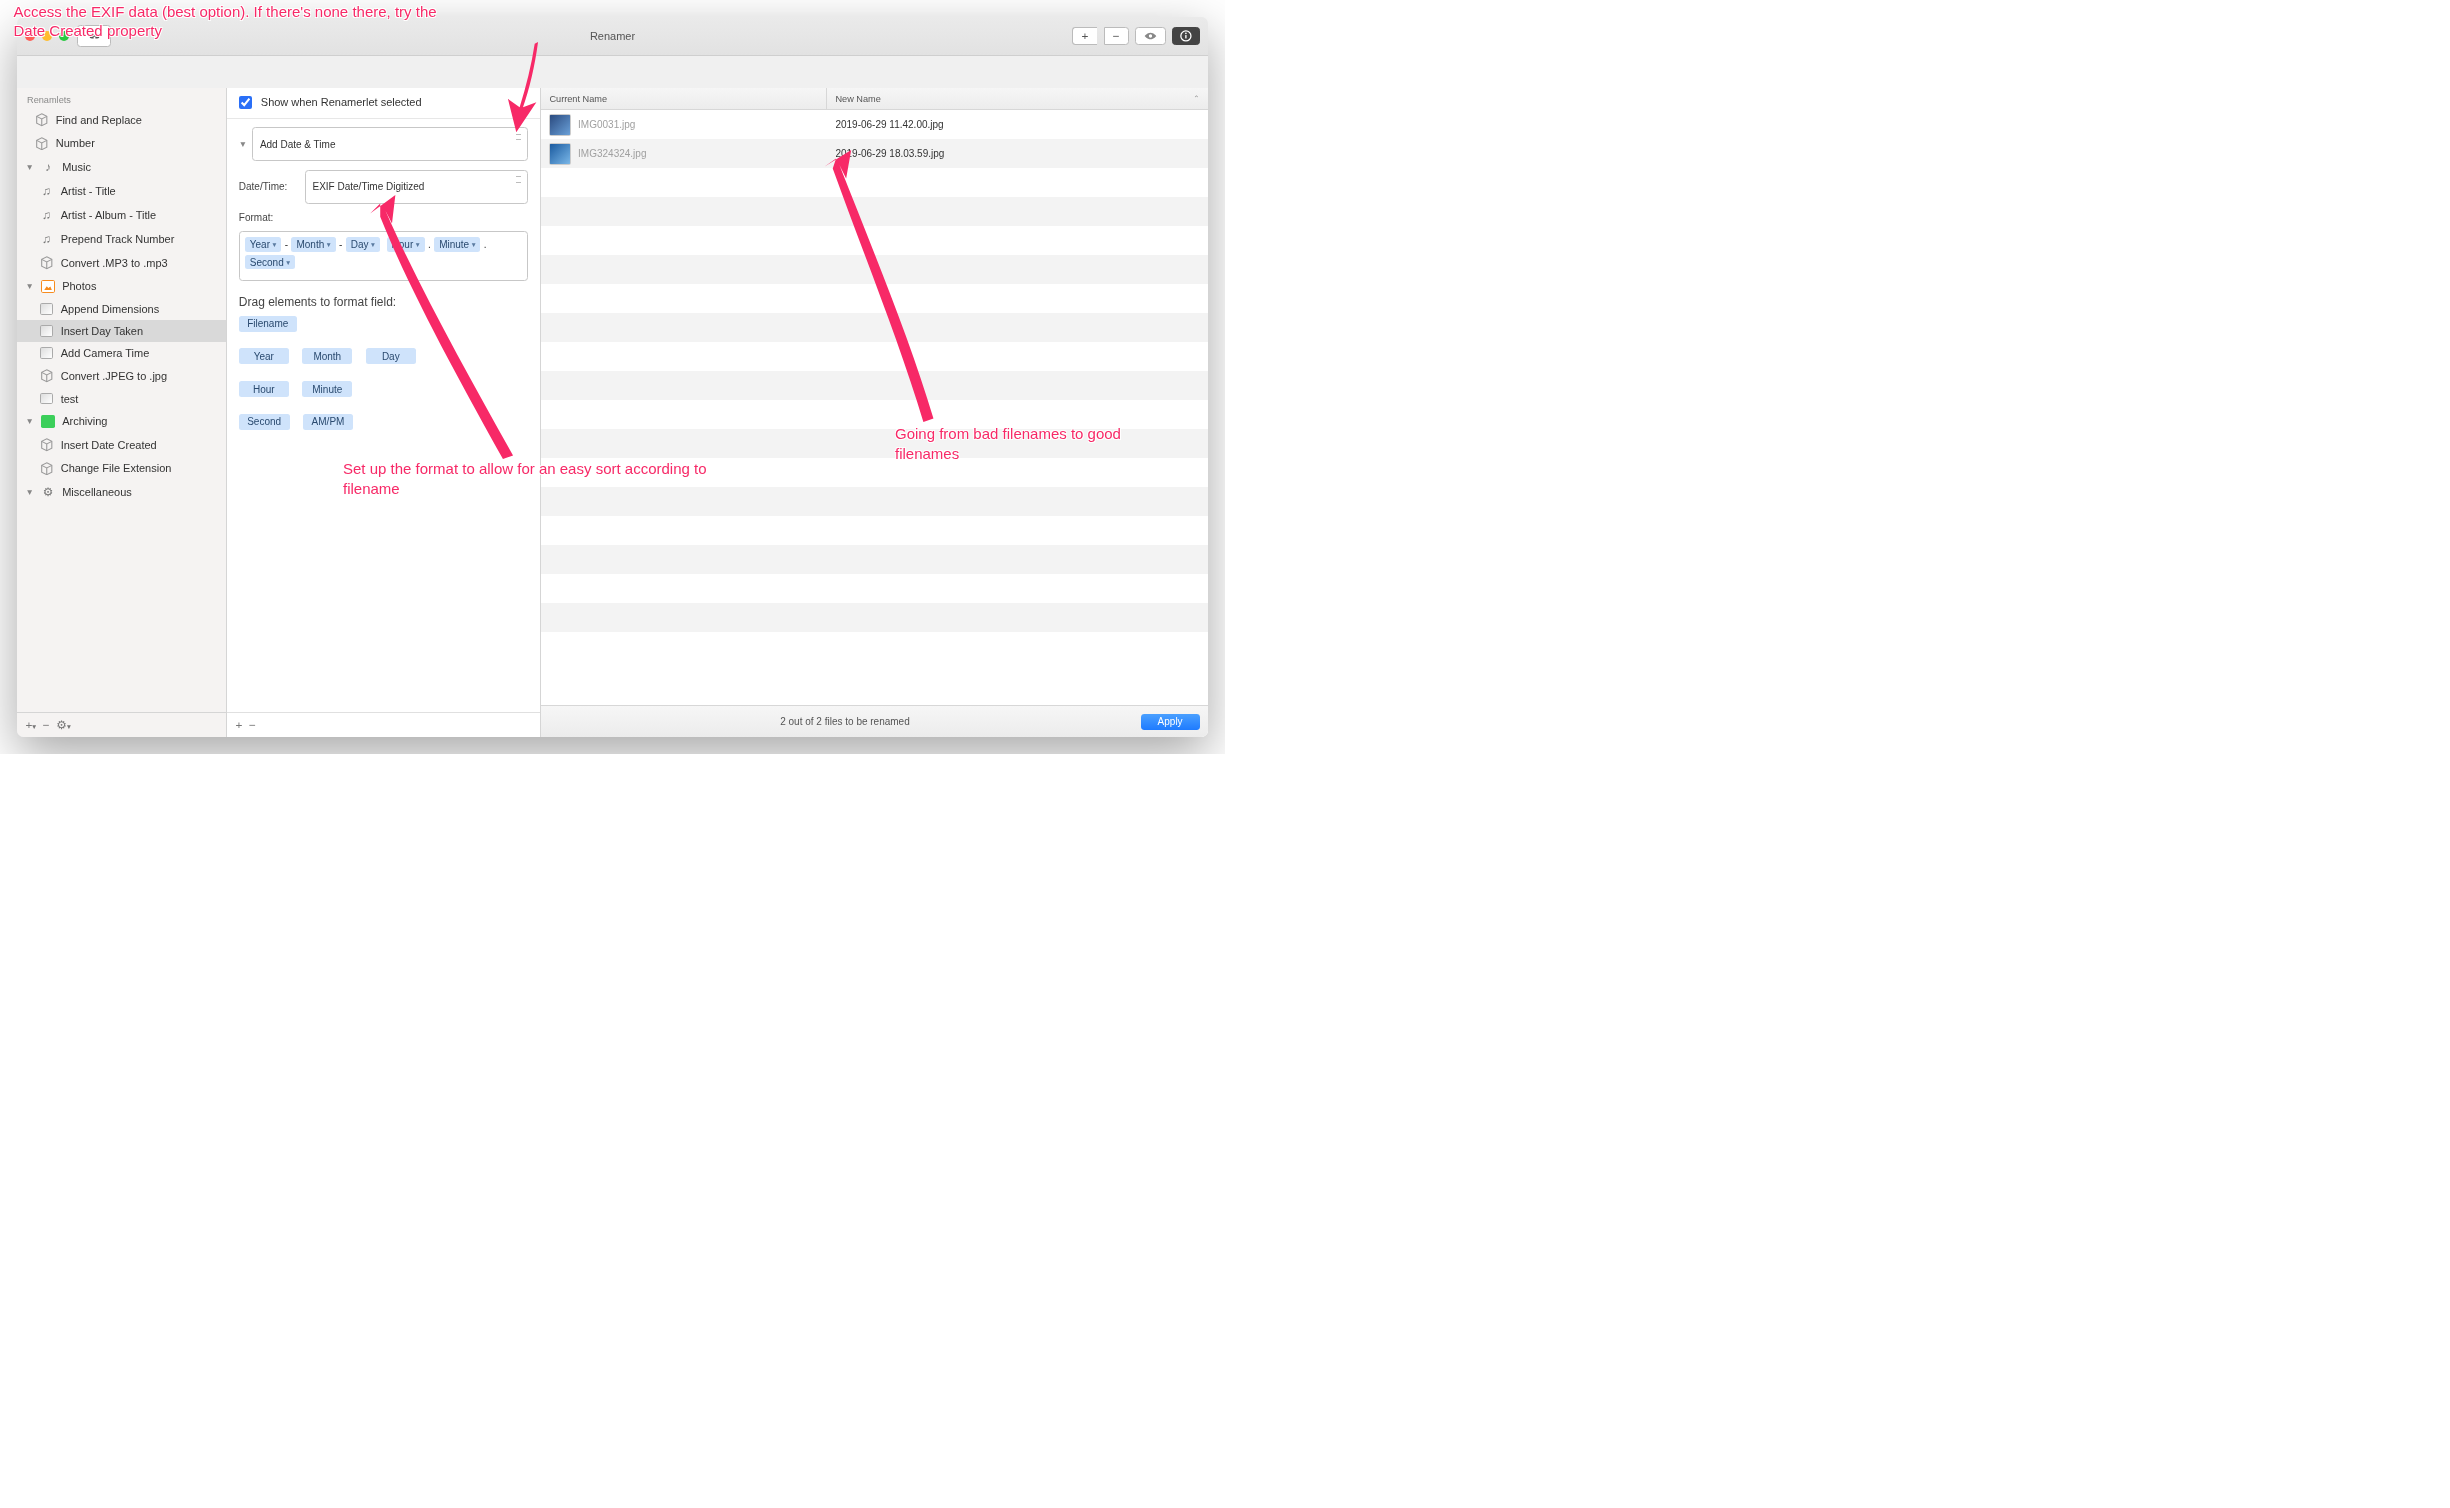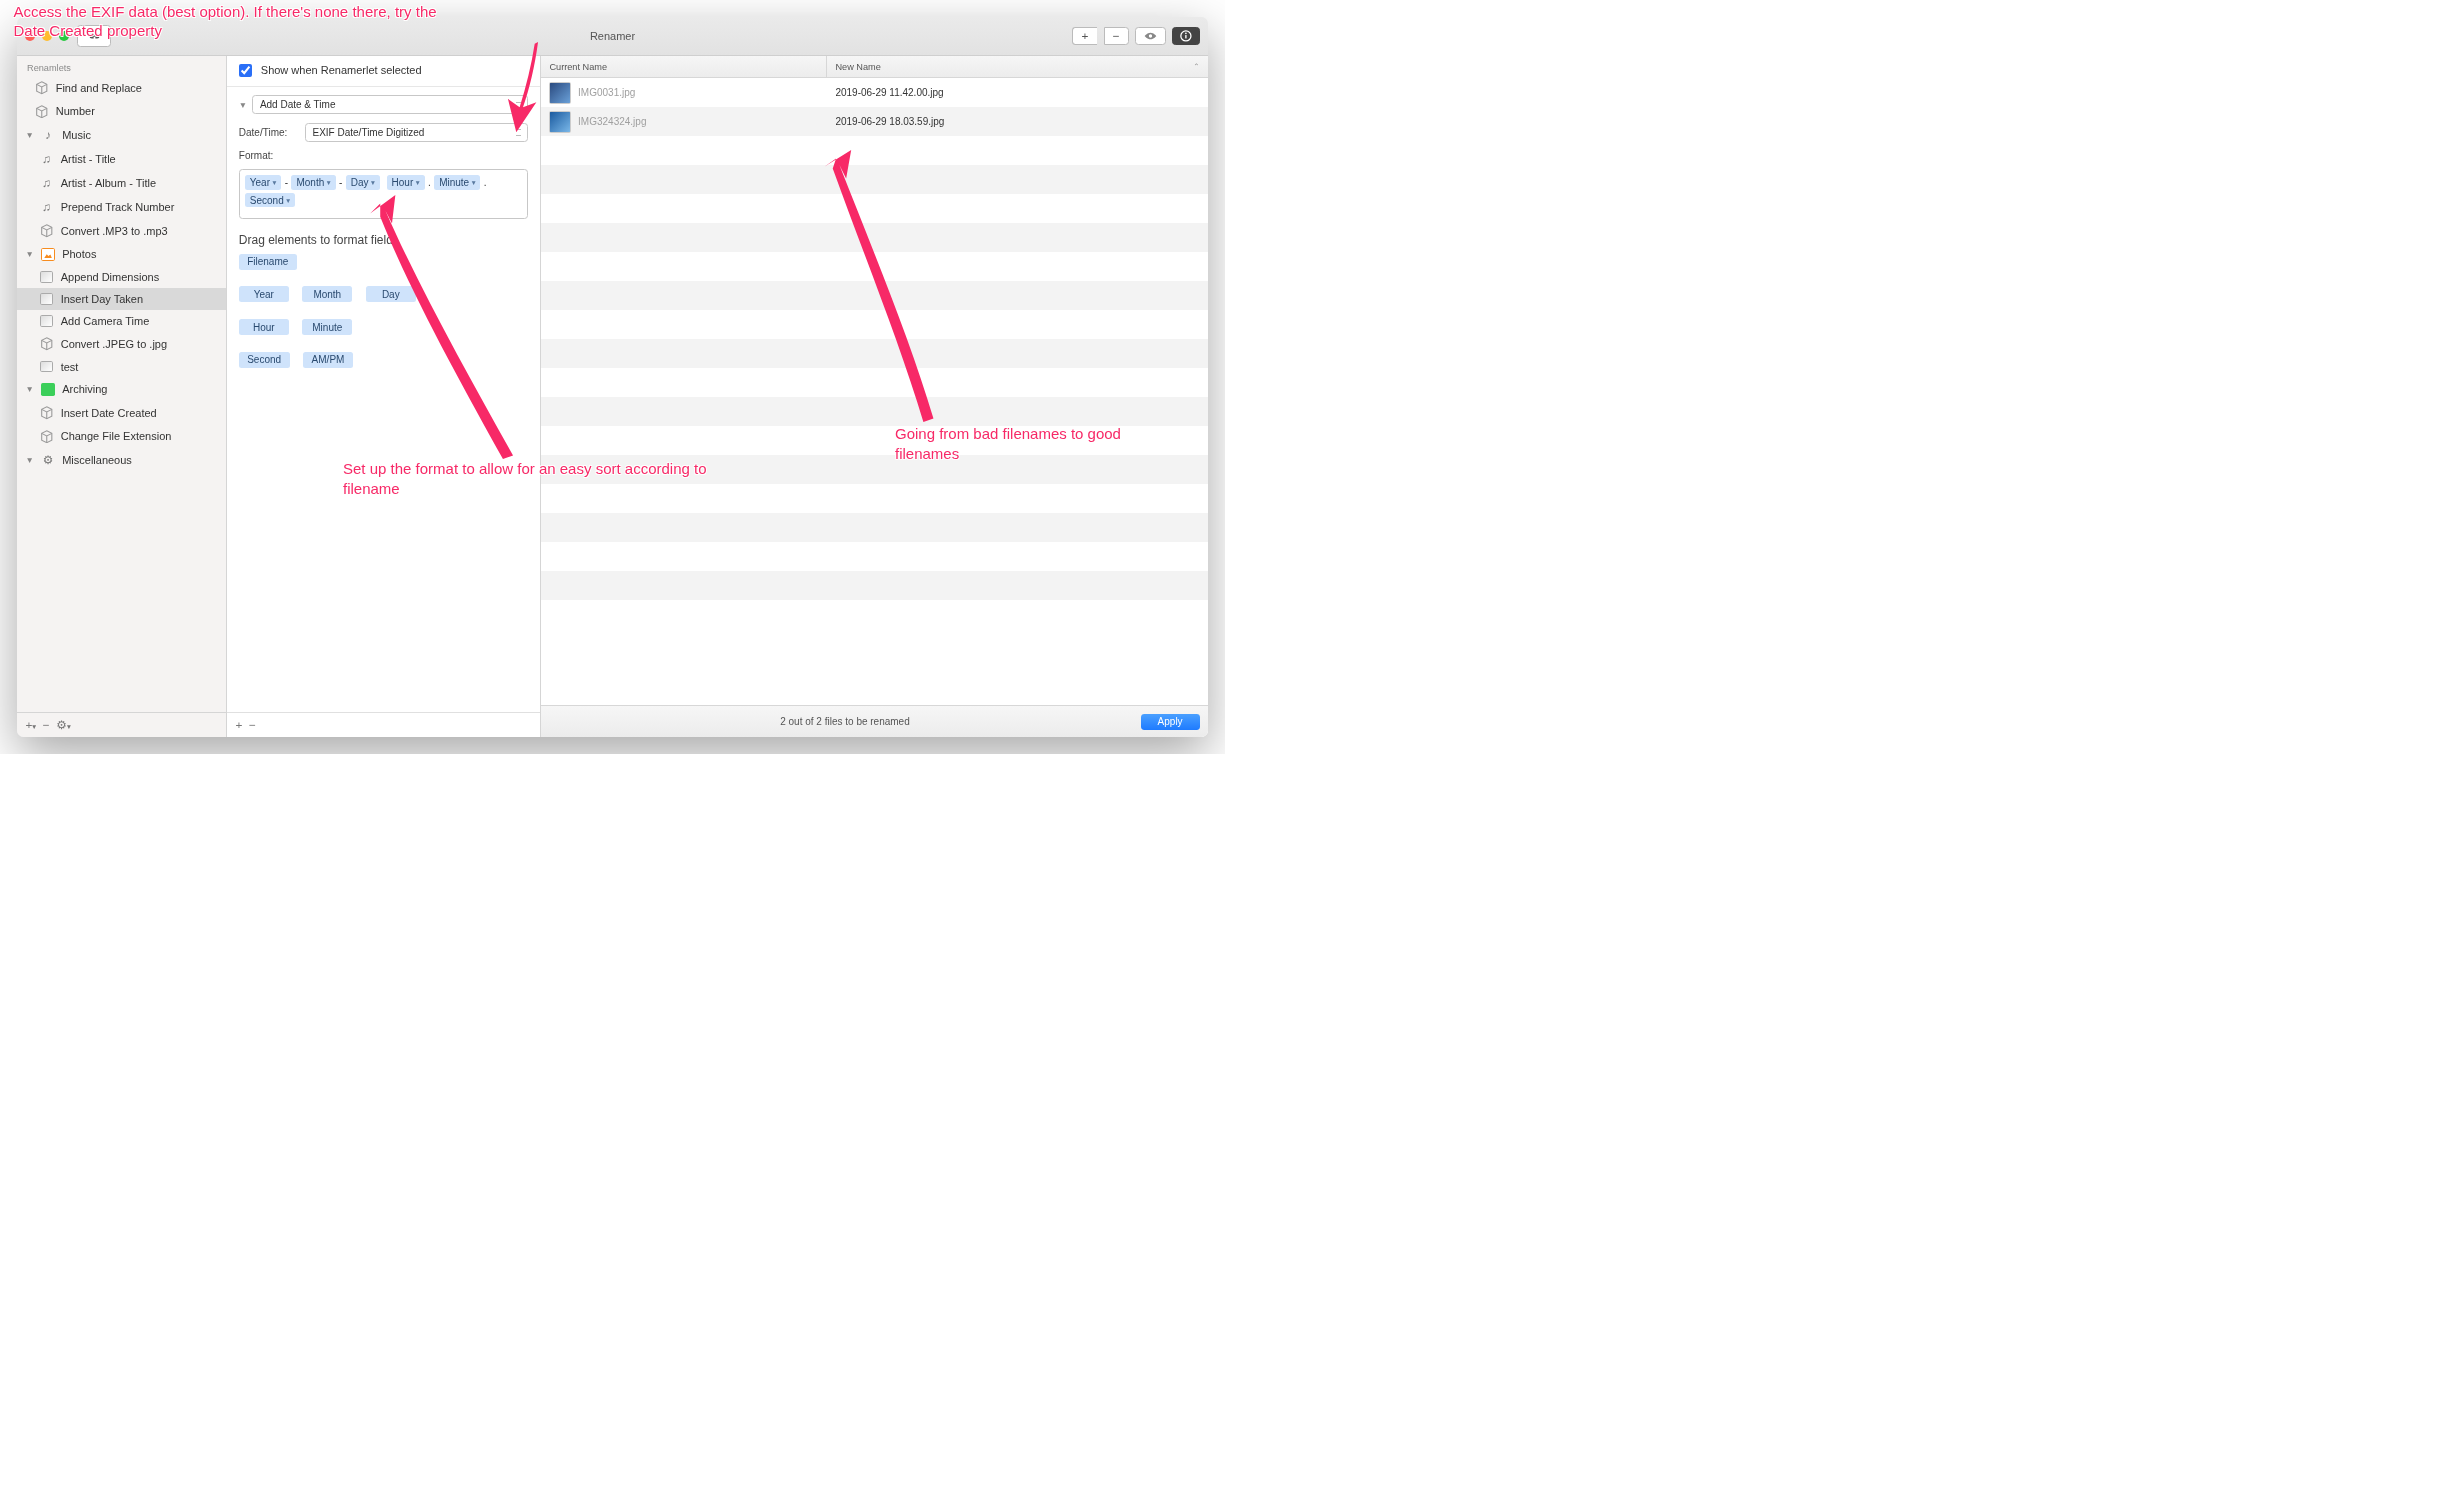--- a/index.html
+++ b/index.html
@@ -51,21 +51,21 @@
 .tbtn {
   height:18.5px; min-width:25px; padding:0 6.7px;
   background:#fff; border:0.8px solid #bbb; border-radius:3.4px;
   display:flex;align-items:center;justify-content:center;
   font-size:11.8px;color:#555;
 }
 .tbtn.seg-l{border-radius:3.4px 0 0 3.4px;border-right:none}
 .tbtn.seg-r{border-radius:0 3.4px 3.4px 0}
 .tbtn.dark{background:#444;color:#fff;border-color:#444}
 
-.body { flex:1; display:flex; overflow:hidden; }
+.body { flex:1; display:flex; overflow:hidden;margin-top:32px; }
 
 
 .sidebar {
   width: 210px;
   background:#f5f3f2;
   border-right:0.8px solid #d5d5d5;
   display:flex;flex-direction:column;
 }
 .side-head { font-size:9.2px; color:#8a8a8a; padding:6.7px 10px 3.4px; }
 .side-list { flex:1; overflow:auto; }
@@ -100,21 +100,21 @@
   background:#fff;
   border-right:0.8px solid #d5d5d5;
   display:flex;flex-direction:column;
 }
 .cfg-top { padding:8.4px 11.8px; border-bottom:0.8px solid #e7e7e7; display:flex;align-items:flex-start;gap:9px}
 .cfg-top input[type=checkbox]{accent-color:#2a6ff7}
 .cfg-body{ padding:8.4px 11.8px; flex:1; overflow:auto;}
 .cfg-row{display:flex;align-items:center;gap:5px;margin-bottom:8.4px}
 .cfg-row .disclose{width:8.4px;color:#888;font-size:8.4px}
 .select{
-  flex:1;height:19px;background:#fff;border:0.8px solid #c7c7c7;border-radius:3.4px;
+  flex:1;height:34px;background:#fff;border:0.8px solid #c7c7c7;border-radius:3.4px;
   padding:0 15px 0 6.7px;font-size:10px;color:#333;position:relative;
   display:flex;align-items:center;
 }
 .select::after{content:"";position:absolute;right:5px;top:3.4px;bottom:3.4px;width:8.4px;
   background:
     linear-gradient(#888,#888) center 2.5px/5px 0.8px no-repeat,
     linear-gradient(#888,#888) center 7.6px/5px 0.8px no-repeat;
   opacity:.7;
 }
 .label{font-size:10px;color:#444;min-width:61px}

